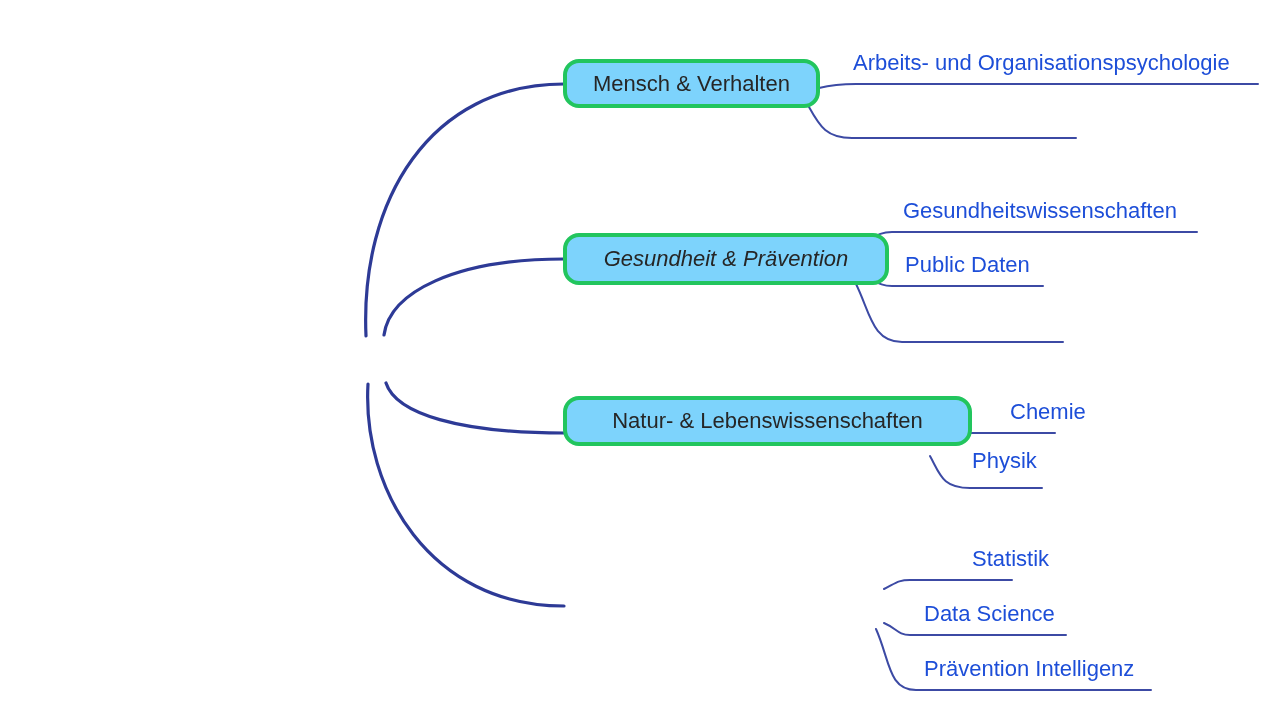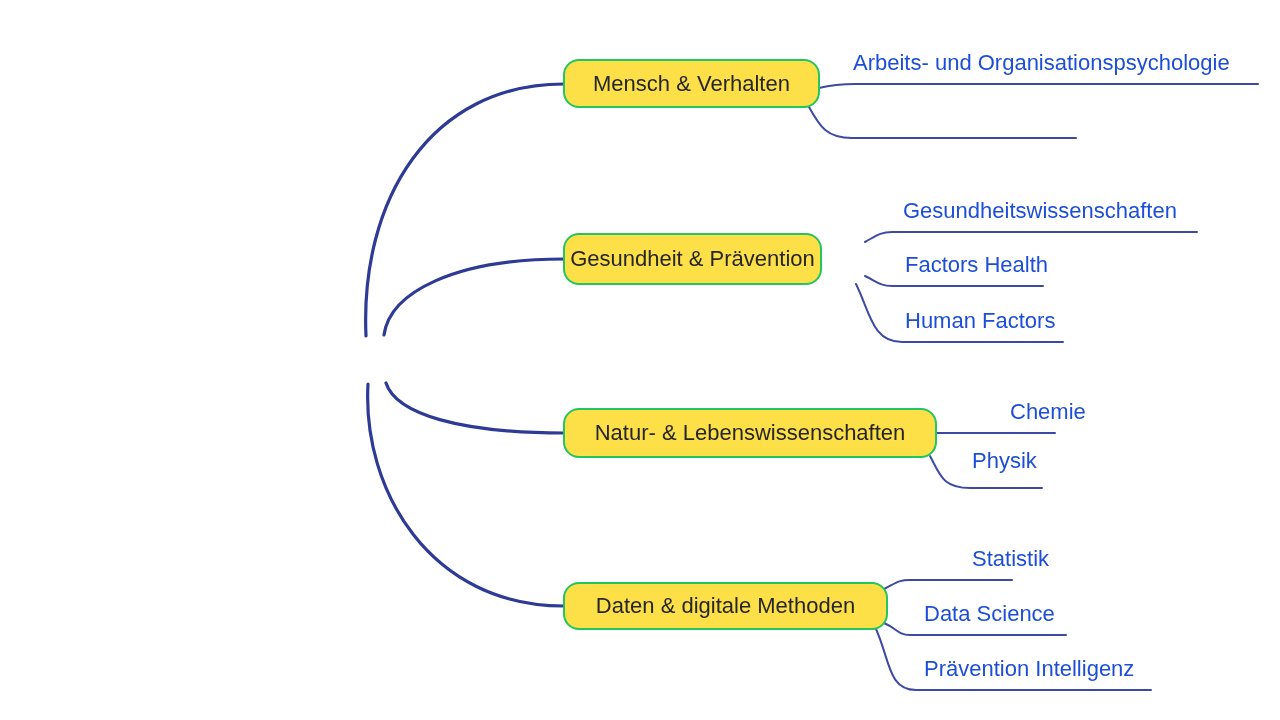--- a/index.html
+++ b/index.html
@@ -6,35 +6,35 @@
   body{
     width:1280px;height:720px;overflow:hidden;
     background:#ffffff;
     font-family:"Liberation Sans","DejaVu Sans",sans-serif;
   }
   .canvas{position:relative;width:1280px;height:720px;background:#ffffff;}
   .edges{position:absolute;left:0;top:0;}
   .node{
     position:absolute;
     box-sizing:border-box;
-    background:#fde047;
-    border:2px solid #22c55e;
+    background:#7dd3fc;
+    border:4px solid #22c55e;
     display:flex;align-items:center;justify-content:center;
     color:#262626;
     white-space:nowrap;
     text-align:center;
   }
   .node.root{
     left:83px;top:333px;width:416px;height:51px;
     border-radius:22px;font-size:23px;
   }
   .node.branch{border-radius:16px;font-size:22px;}
   .node.b1{left:563px;top:59px;width:257px;height:49px;}
-  .node.b2{left:563px;top:233px;width:259px;height:52px;}
-  .node.b3{left:563px;top:408px;width:374px;height:50px;}
+  .node.b2{left:563px;top:233px;width:326px;height:52px;font-style:italic;}
+  .node.b3{left:563px;top:396px;width:409px;height:50px;}
   .node.b4{left:563px;top:582px;width:325px;height:48px;}
   .leaf-label{
     position:absolute;
     font-size:22px;line-height:26px;
     color:#1d4ed8;white-space:nowrap;
   }
 </style>
 </head>
 <body>
 
@@ -66,29 +66,25 @@
 
   <div class="node branch b1">
     <span>Mensch &amp; Verhalten</span>
   </div>
   <div class="node branch b2">
     <span>Gesundheit &amp; Prävention</span>
   </div>
   <div class="node branch b3">
     <span>Natur- &amp; Lebenswissenschaften</span>
   </div>
-  <div class="node branch b4">
-    <span>Daten &amp; digitale Methoden</span>
-  </div>
 
   <div class="leaf-label" style="left:853px;top:50px;">Arbeits- und Organisationspsychologie</div>
 
   <div class="leaf-label" style="left:903px;top:198px;">Gesundheitswissenschaften</div>
-  <div class="leaf-label" style="left:905px;top:252px;">Factors Health</div>
-  <div class="leaf-label" style="left:905px;top:308px;">Human Factors</div>
+  <div class="leaf-label" style="left:905px;top:252px;">Public Daten</div>
 
   <div class="leaf-label" style="left:970px;top:399px;margin-left:40px;">Chemie</div>
   <div class="leaf-label" style="left:972px;top:448px;">Physik</div>
 
   <div class="leaf-label" style="left:972px;top:546px;">Statistik</div>
   <div class="leaf-label" style="left:924px;top:601px;">Data Science</div>
   <div class="leaf-label" style="left:924px;top:656px;">Prävention Intelligenz</div>
 
 </div>
 

